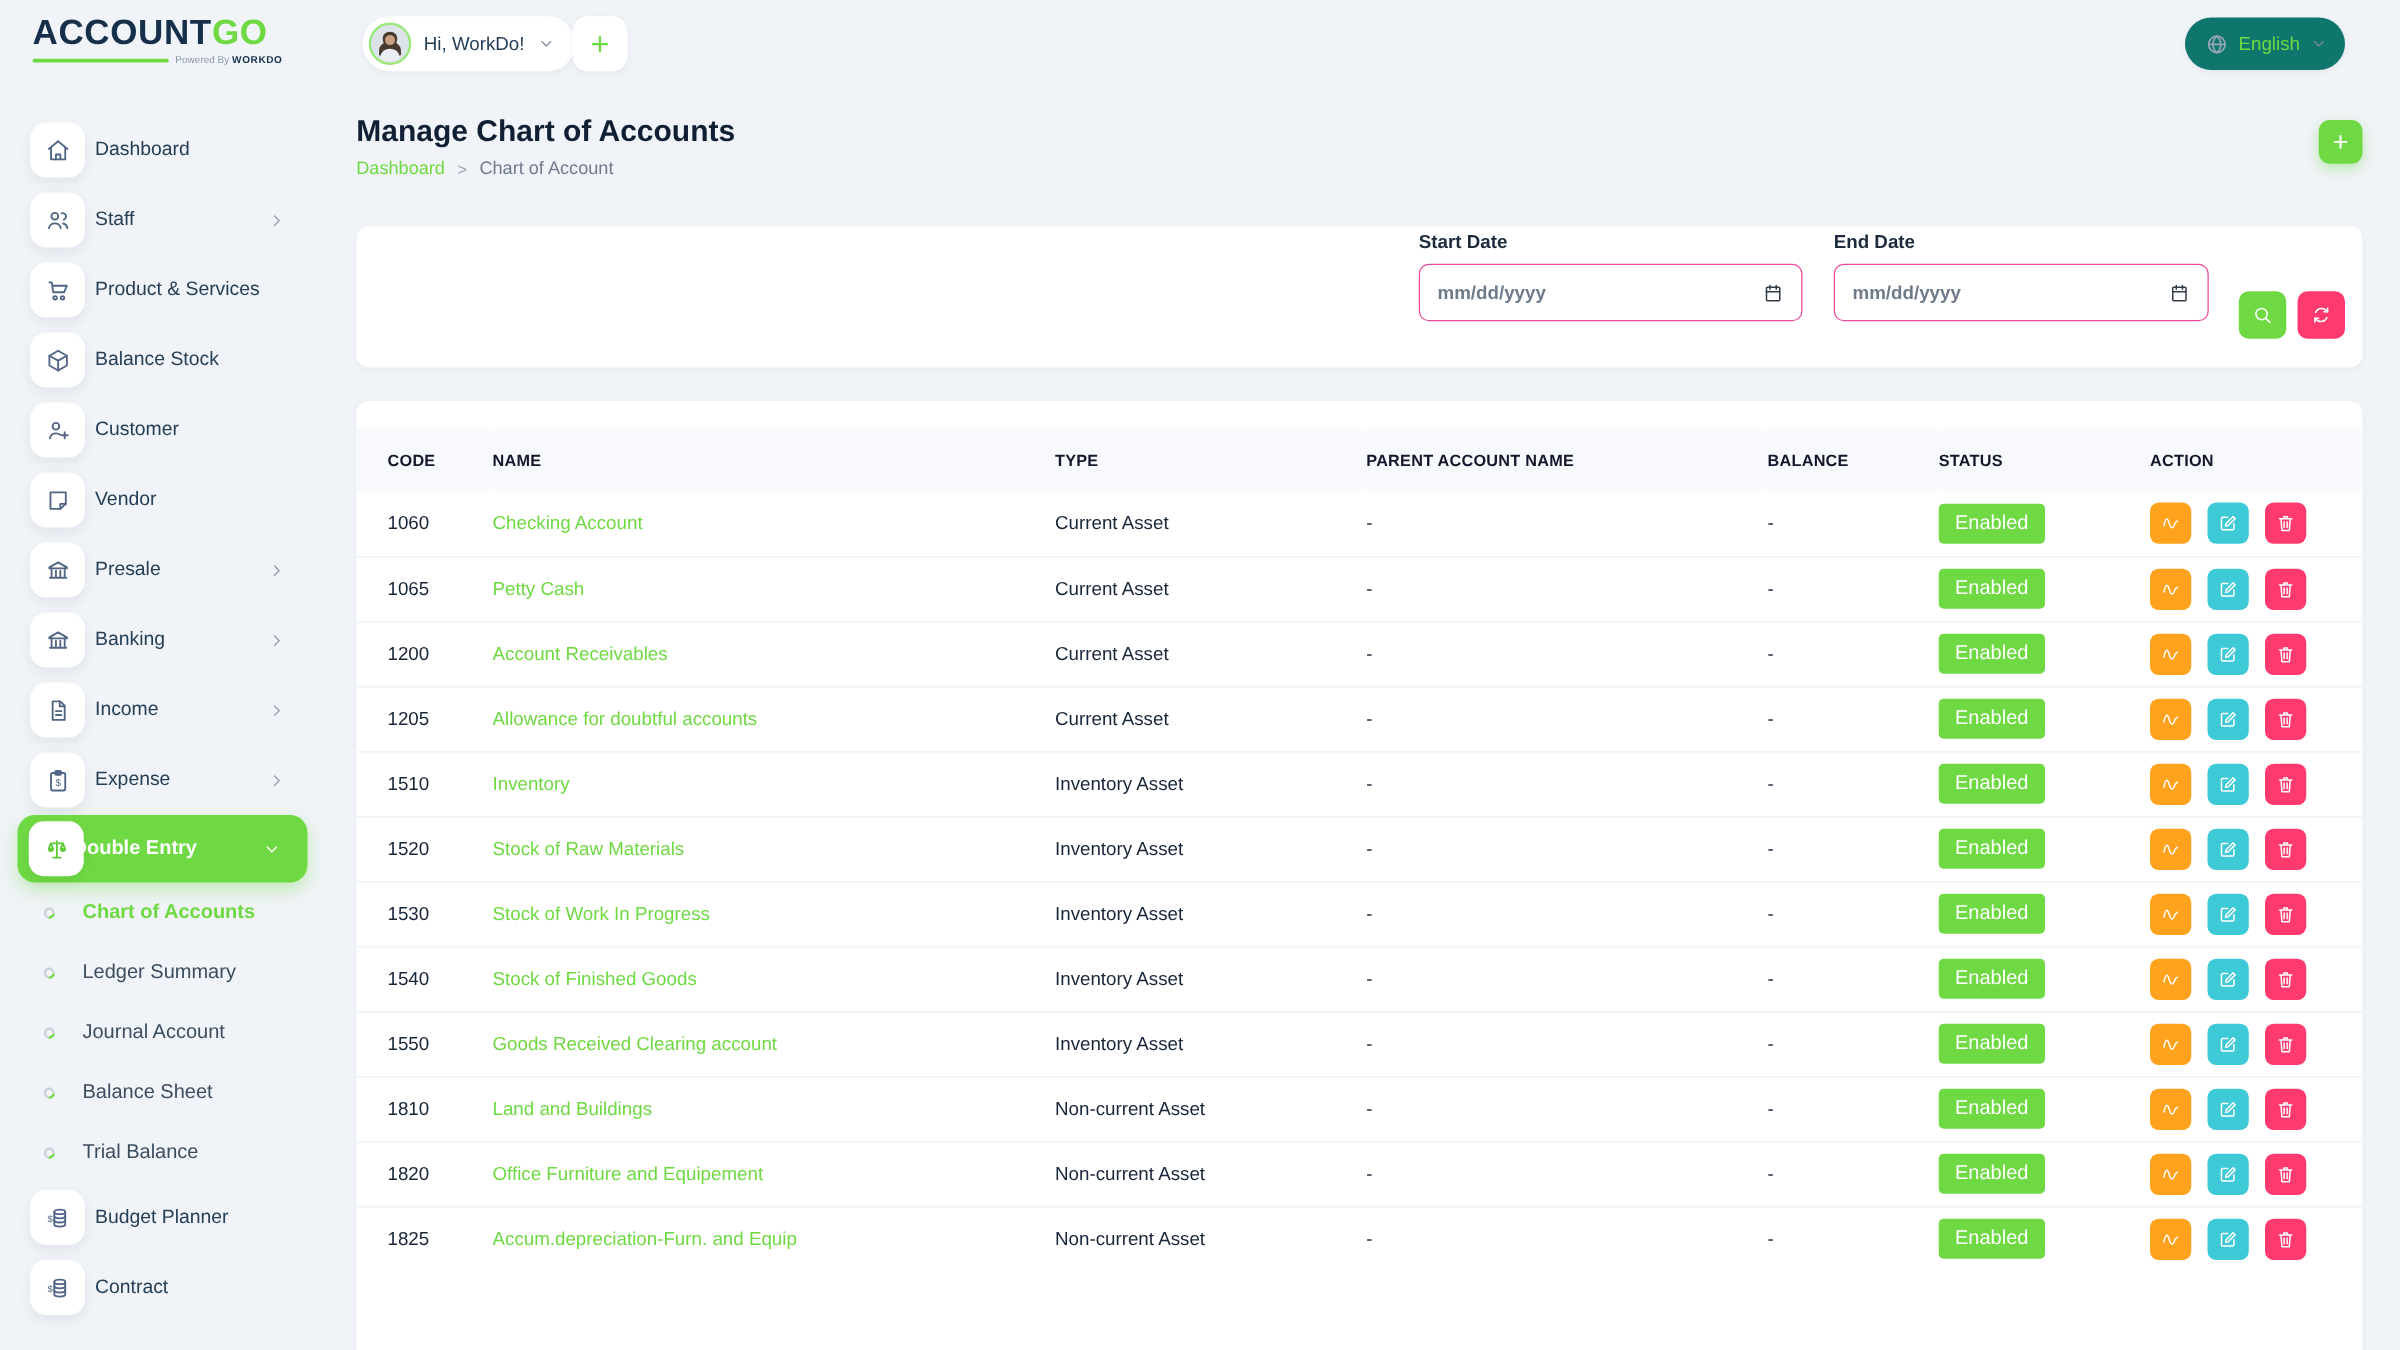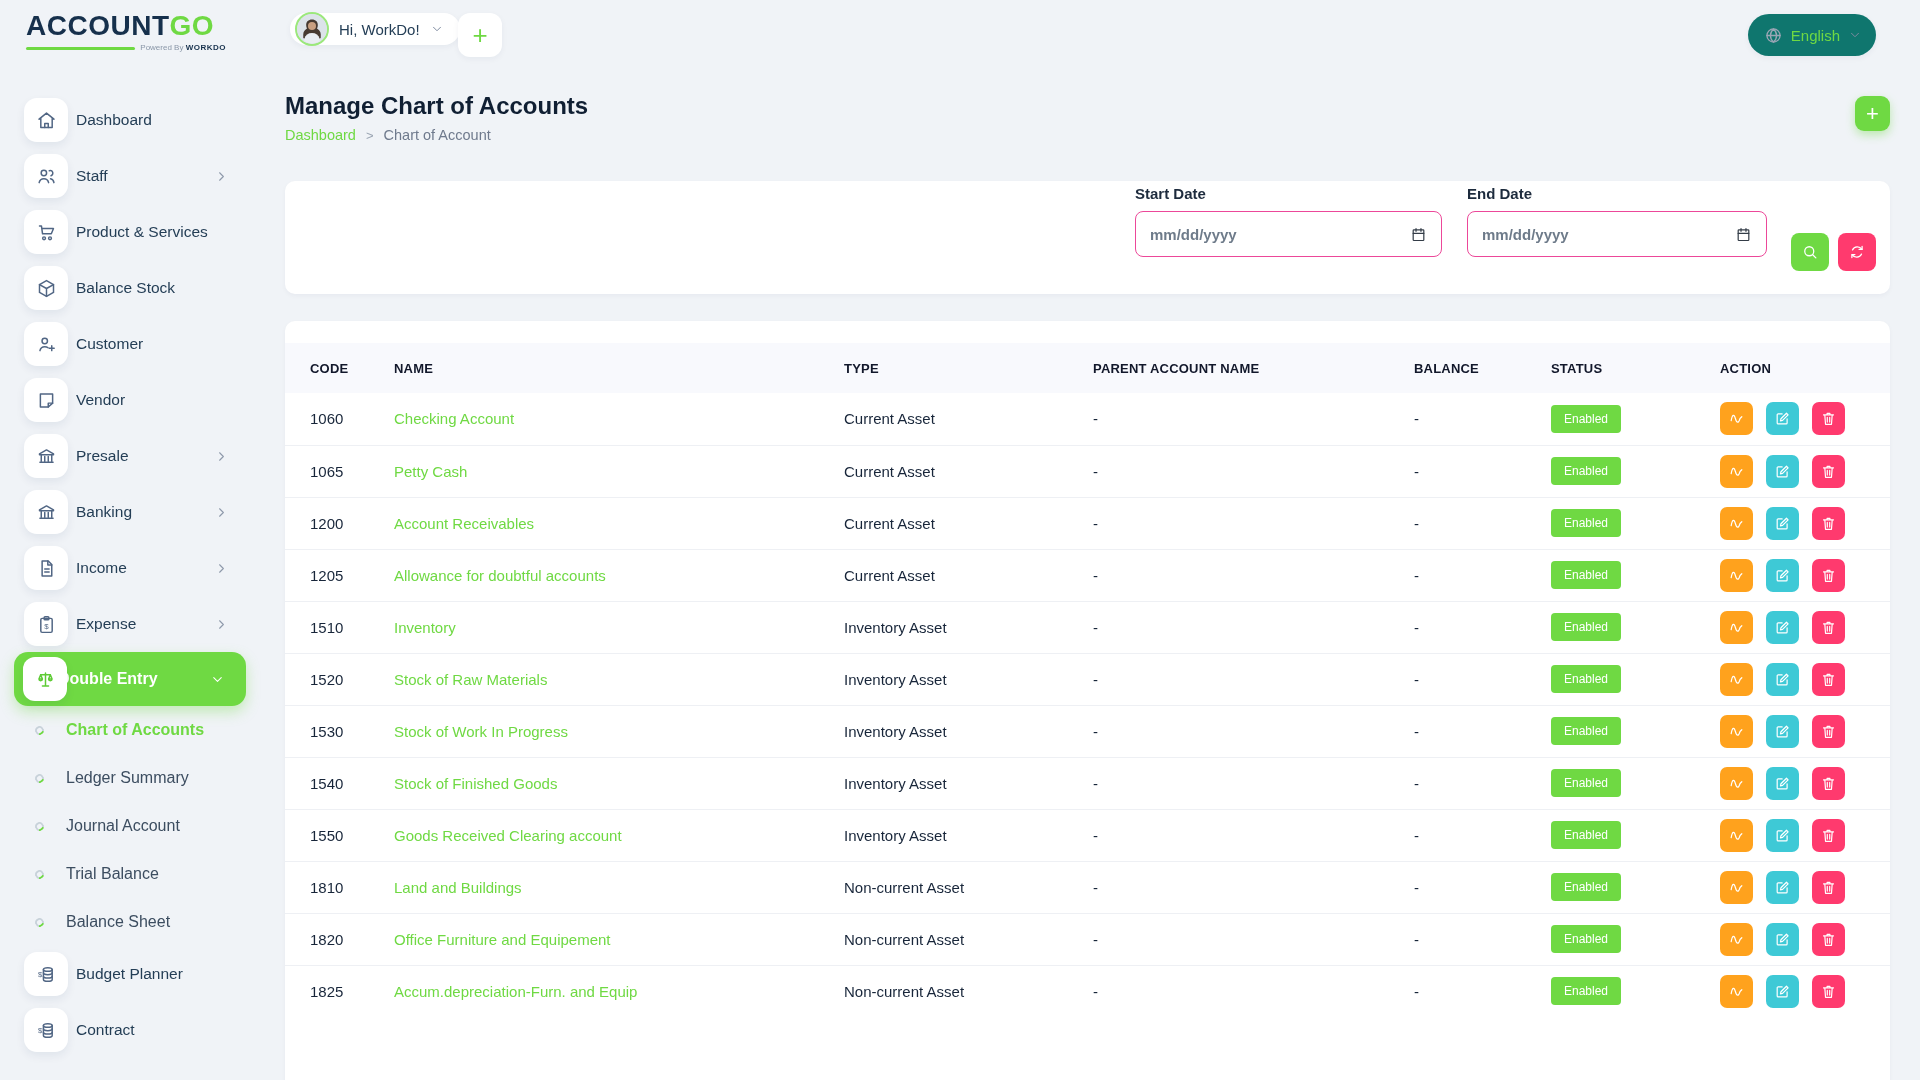--- a/index.html
+++ b/index.html
@@ -11,21 +11,21 @@
   
   .topbar { position:absolute; left:0; top:0; width:1920px; height:72px; }
   .logo { position:absolute; left:26px; top:11px; width:200px; cursor:pointer; }
   .logo-text { font-size:28px; font-weight:800; letter-spacing:.5px; color:#16304c; line-height:30px; }
   .logo-go { color:#6fd943; }
   .logo-sub { display:flex; align-items:flex-end; gap:5px; margin-top:2px; }
   .logo-line { flex:1; height:3px; background:#6fd943; border-radius:2px; margin-bottom:2px; }
   .logo-tag { font-size:8px; color:#8a97a8; white-space:nowrap; }
   .logo-tag b { color:#16304c; letter-spacing:.5px; }
 
-  .user-chip { position:absolute; left:290px; top:13px; height:32px; background:#fff; border-radius:22px;
+  .user-chip { position:absolute; left:290px; top:13px; height:44px; background:#fff; border-radius:22px;
     display:flex; align-items:center; gap:10px; padding:0 16px 0 5px; box-shadow:0 2px 6px rgba(20,40,80,.05); cursor:pointer; }
   .avatar { width:34px; height:34px; border-radius:50%; border:2px solid #9be87b; overflow:hidden; background:#dce3e9; }
   .user-chip .greet { font-size:15px; color:#243e56; }
   .chev { width:14px; height:14px; color:#7e8ba0; }
 
   .add-chip { position:absolute; left:458px; top:13px; width:44px; height:44px; background:#fff; border:none;
     border-radius:12px; box-shadow:0 2px 6px rgba(20,40,80,.05); color:#6fd943; font-size:26px; line-height:44px;
     text-align:center; cursor:pointer; font-weight:400; }
 
   .lang-chip { position:absolute; right:44px; top:14px; height:42px; background:#0f766e; border-radius:21px;
@@ -82,21 +82,21 @@
 
   .table-card { margin-top:27px; height:800px; overflow:hidden; }
   .section-title { font-size:17px; font-weight:700; color:#101f33; padding:24px 0 0 25px; }
   table { width:1605px; border-collapse:collapse; table-layout:fixed; margin-top:22px; }
   thead tr { background:#f8f9fd; }
   th { font-size:13px; font-weight:700; color:#12182b; text-align:left; height:50px; letter-spacing:.2px; }
   th:first-child, td:first-child { padding-left:25px; }
   td { height:52px; font-size:15px; color:#18263a; border-top:1px solid #eef0f4; }
   tbody tr:first-child td { border-top:none; }
   .acc-link { color:#6fd943; text-decoration:none; cursor:pointer; }
-  .badge { display:inline-block; background:#6fd943; color:#fff; font-size:12px; padding:7px 13px; border-radius:4px; }
+  .badge { display:inline-block; background:#6fd943; color:#fff; font-size:16px; padding:7px 13px; border-radius:4px; }
   .abtn { width:33px; height:33px; border:none; border-radius:7px; margin-right:9px; cursor:pointer;
     display:inline-flex; align-items:center; justify-content:center; color:#fff; vertical-align:middle; }
   .abtn .ico { width:17px; height:17px; }
   .abtn.orange { background:#ffa21d; }
   .abtn.cyan { background:#3ec9d6; }
   .abtn.pink { background:#ff3a6e; }
 </style>
 </head>
 <body>
 
@@ -329,26 +329,26 @@
     <span class="sub-label">Ledger Summary</span>
   </div>
 
   <div class="side-sub">
     <span class="bullet"></span>
     <span class="sub-label">Journal Account</span>
   </div>
 
   <div class="side-sub">
     <span class="bullet"></span>
-    <span class="sub-label">Trial Balance</span>
+    <span class="sub-label">Balance Sheet</span>
   </div>
 
   <div class="side-sub">
     <span class="bullet"></span>
-    <span class="sub-label">Balance Sheet</span>
+    <span class="sub-label">Trial Balance</span>
   </div>
 </div>
   <div id="side-bottom">
   <div class="side-item">
     <span class="side-ico">
           <span class="ico">
             <svg viewBox="0 0 24 24" fill="none" stroke="currentColor" stroke-width="1.7" stroke-linecap="round" stroke-linejoin="round">
               <ellipse cx="13.5" cy="6.3" rx="5" ry="2.1"></ellipse>
               <path d="M8.5 6.3v11.4c0 1.2 2.2 2.1 5 2.1s5-.9 5-2.1V6.3"></path>
               <path d="M8.5 10.1c0 1.2 2.2 2.1 5 2.1s5-.9 5-2.1M8.5 13.9c0 1.2 2.2 2.1 5 2.1s5-.9 5-2.1"></path>

